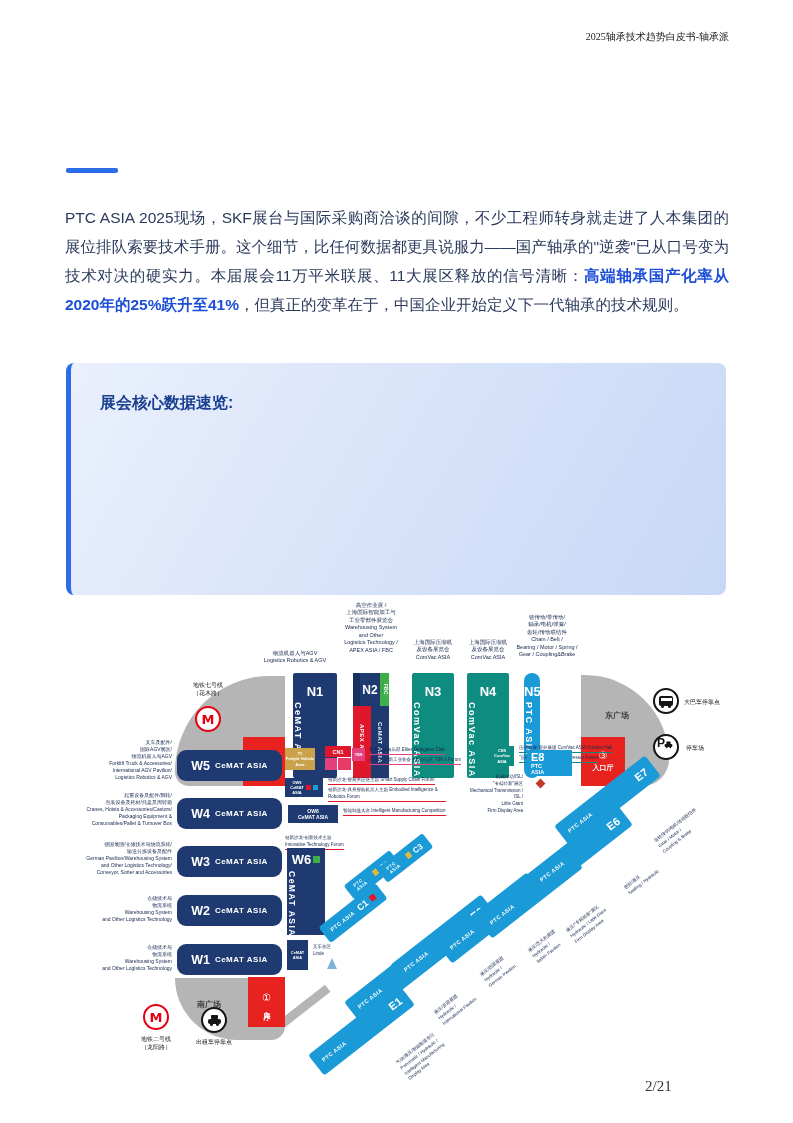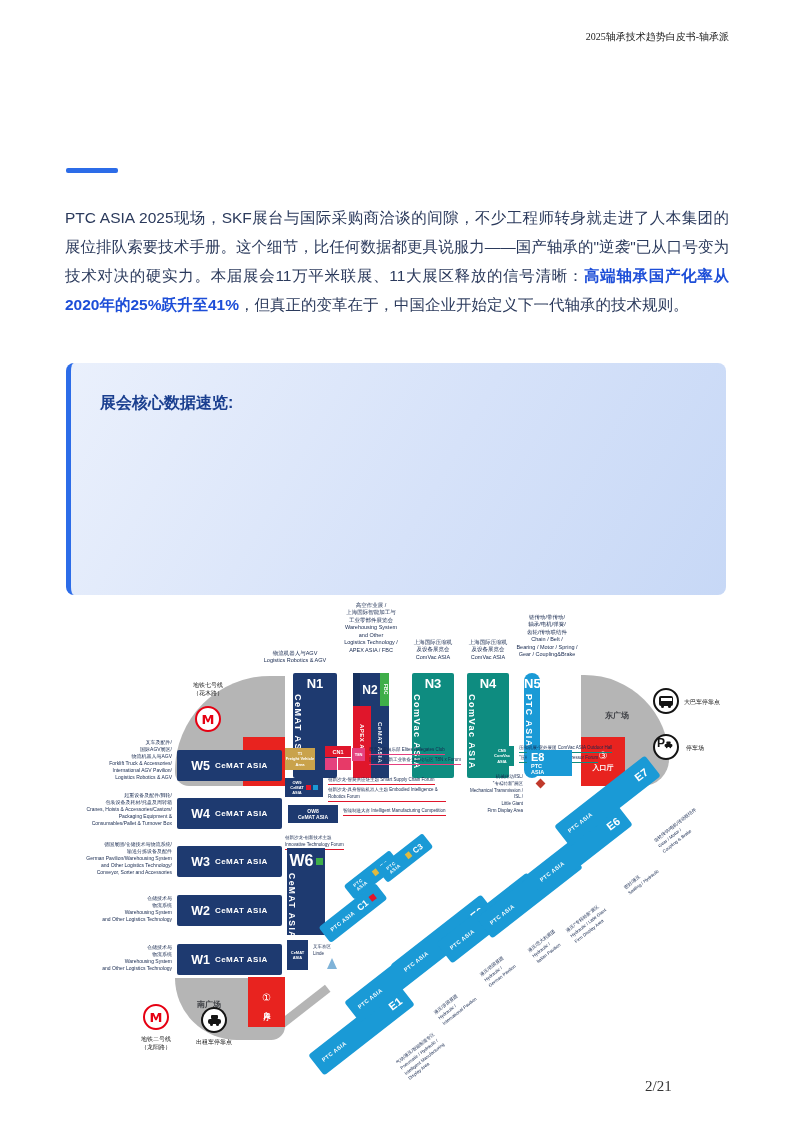--- a/index.html
+++ b/index.html
@@ -49,54 +49,54 @@
   .car:before { content:''; position:absolute; top:-4px; left:3px; width:7px; height:4px; background:#141414; border-radius:1px; }
   .car:after { content:''; position:absolute; bottom:-2px; left:2px; width:3px; height:3px; border-radius:50%; background:#141414; box-shadow:6px 0 0 #141414; }
   .bus-body { width:14px; height:10px; background:#141414; border-radius:2px; position:relative; }
   .bus-body:before { content:''; position:absolute; top:2px; left:1.5px; width:11px; height:3px; background:#fff; }
   .bus-body:after { content:''; position:absolute; bottom:-2px; left:2px; width:3px; height:3px; border-radius:50%; background:#141414; box-shadow:7px 0 0 #141414; }
   .pk { font-weight:800; font-size:12px; display:flex; align-items:flex-start; }
   .pk .car { transform:scale(.6); margin-left:-3px; margin-top:7px; }
 
   
   .nbar { position:absolute; top:75px; height:105px; background:#1e3a70; color:#fff; text-align:center; border-radius:2px; }
-  .nbar .code { font-size:13px; font-weight:800; margin-top:3px; }
+  .nbar .code { font-size:13px; font-weight:800; margin-top:11px; }
   .vname { writing-mode:vertical-rl; font-size:9px; font-weight:700; letter-spacing:1.5px; margin-top:3px; }
   .teal { background:#0e8c80; }
   .ltblue { background:#1a9ad6; }
   .top-label { position:absolute; font-size:5.5px; line-height:1.35; color:#16284e; text-align:center; }
 
   
   .n2head { position:absolute; left:278px; top:75px; width:36px; height:33px; display:flex; }
   .n2tab { width:7px; background:#16305e; }
   .n2code { flex:1; background:#1e3a70; color:#fff; font-size:12px; font-weight:800; display:flex; align-items:center; justify-content:center; }
   .n2fbc { width:9px; background:#3fae49; color:#fff; font-size:5px; font-weight:700; writing-mode:vertical-rl; text-align:center; }
   .n2body { position:absolute; left:278px; top:108px; width:36px; height:72px; display:flex; }
   .n2apex { width:18px; background:#e0162b; color:#fff; display:flex; align-items:center; justify-content:center; }
   .n2cemat { width:18px; background:#1e3a70; color:#fff; display:flex; align-items:center; justify-content:center; }
   .n2body .vname { font-size:6px; margin:0; letter-spacing:.5px; }
 
   
-  .wbar { position:absolute; left:102px; width:105px; height:31px; background:#1e3a70; color:#fff; border-radius:2px;
+  .wbar { position:absolute; left:102px; width:105px; height:31px; background:#1e3a70; color:#fff; border-radius:9px;
     display:flex; align-items:center; justify-content:center; gap:5px; }
   .wbar .code { font-size:12.5px; font-weight:800; }
   .wbar .name { font-size:8px; font-weight:700; letter-spacing:.5px; }
   .side-label { position:absolute; left:0; width:97px; font-size:5px; line-height:1.4; color:#16284e; text-align:right; }
 
   
   .midbox { position:absolute; color:#fff; font-weight:700; display:flex; align-items:center; justify-content:center; text-align:center; }
   .micro { position:absolute; font-size:4.5px; line-height:1.5; color:#16284e; }
   .uline { display:block; width:fit-content; padding-bottom:.5px; margin-bottom:1.5px; border-bottom:1px solid #e0162b; }
   .uline.pink { border-color:#e5407e; }
   .uline.teal-u { border-color:#0e8c80; }
   .logo-sq { display:inline-block; width:5px; height:5px; margin-left:2px; }
 
   
   .w6 { position:absolute; left:212px; top:250px; width:38px; height:87px; background:#1e3a70; color:#fff; text-align:center; }
-  .w6 .code { font-size:16px; font-weight:800; margin-top:4px; display:inline-flex; align-items:center; gap:2px; }
+  .w6 .code { font-size:13px; font-weight:800; margin-top:4px; display:inline-flex; align-items:center; gap:2px; }
   .gsq { width:7px; height:7px; background:#3fae49; display:inline-block; }
 
   
   .diag { position:absolute; background:#1a9ad6; border-radius:3px; color:#fff; display:flex; align-items:center;
     padding:0 8px; gap:4px; transform:rotate(-38deg); }
   .diag .dname { font-size:5.5px; font-weight:700; letter-spacing:.5px; }
   .diag .dcode { font-size:11px; font-weight:800; margin-left:auto; }
   .diag .rsq { width:6px; height:6px; background:#e0162b; }
   .diag .ysq { width:6px; height:6px; background:#e0b93f; }
   .diag-label { position:absolute; font-size:4.5px; line-height:1.5; color:#16284e; transform:rotate(-38deg); transform-origin:0 0; }

